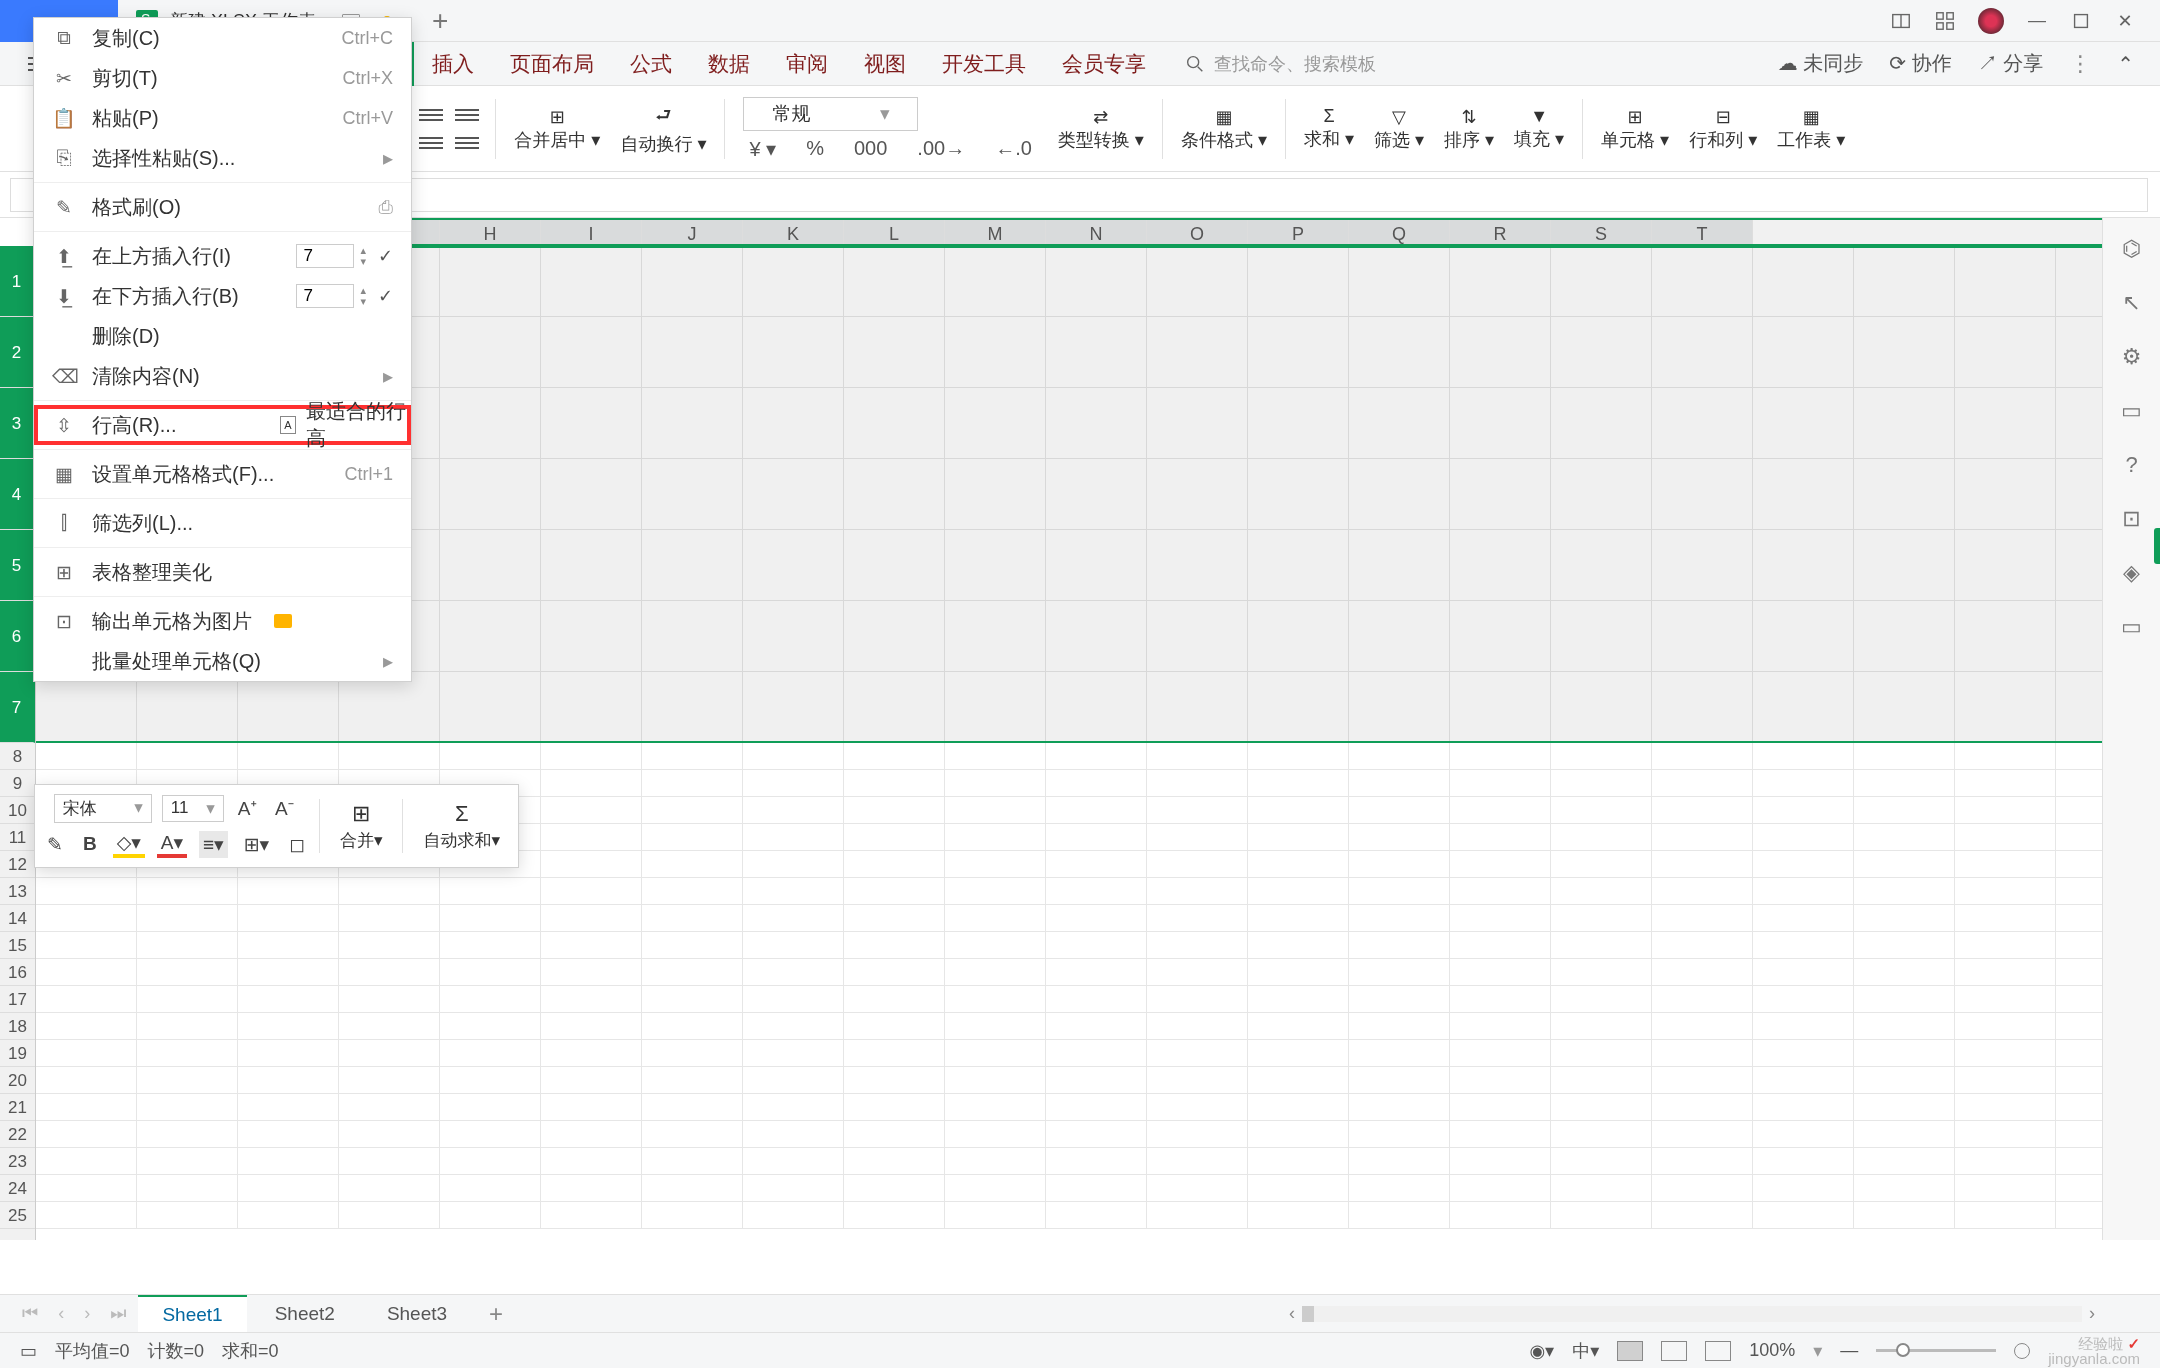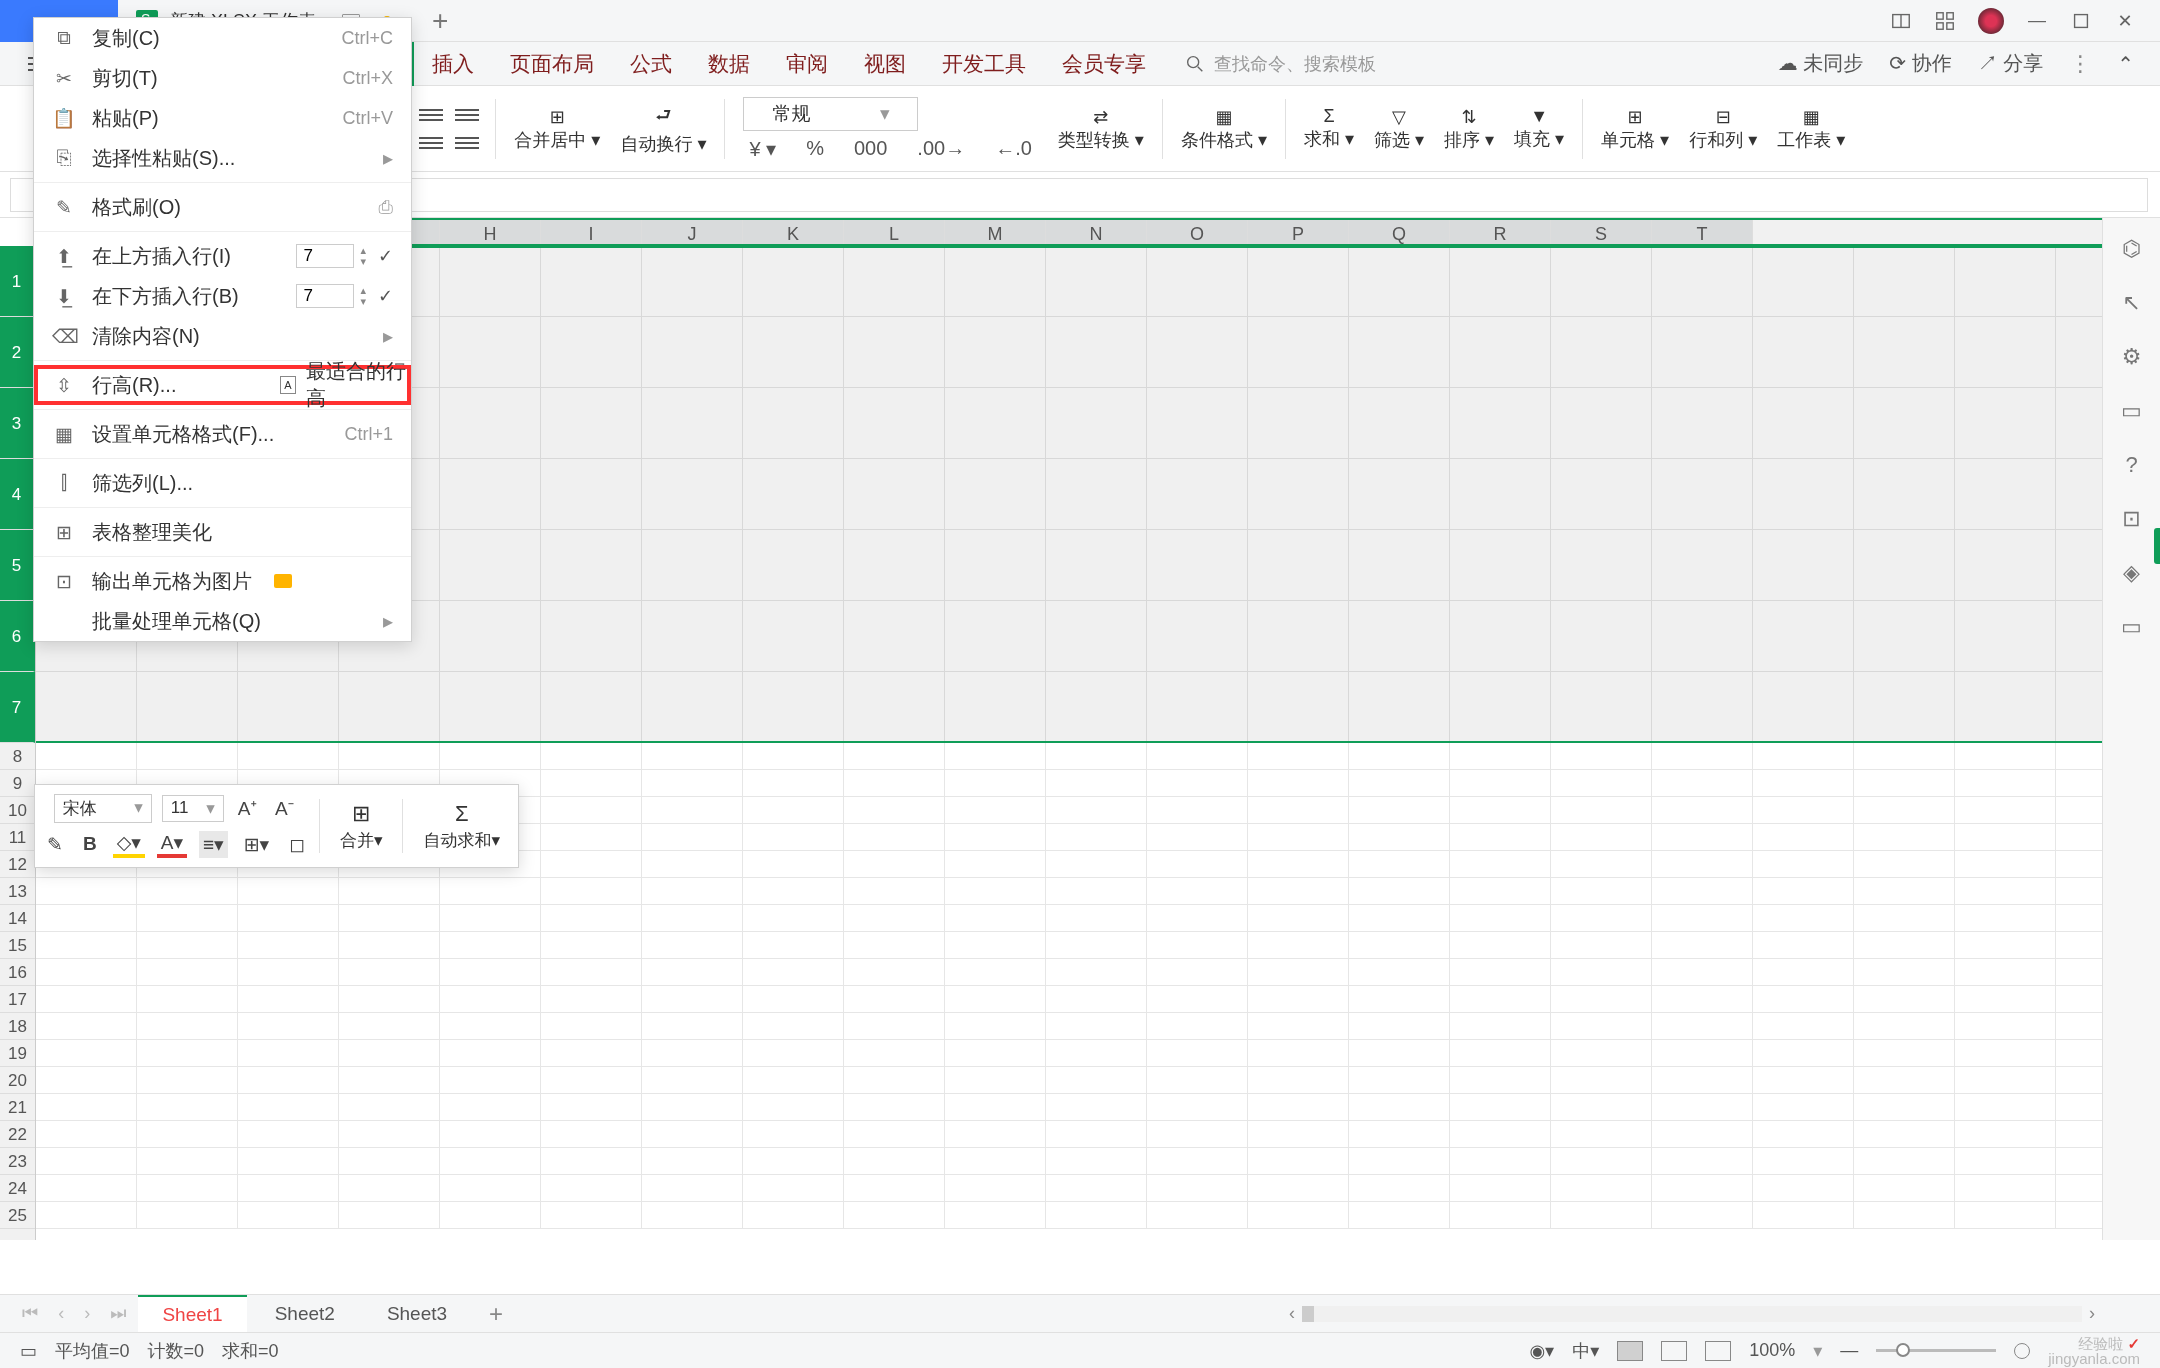--- a/index.html
+++ b/index.html
@@ -94,21 +94,21 @@
 .mini-toolbar .sizebox { border: 1px solid #ccc; padding: 2px 8px; font-size: 17px; width: 62px; background: #fff; }
 .mini-toolbar .ic { font-size: 19px; color: #444; padding: 0 4px; }
 .mini-toolbar .ic.hl-y { border-bottom: 4px solid #ffd400; }
 .mini-toolbar .ic.hl-r { border-bottom: 4px solid #e53935; }
 .mini-toolbar .btn-col { display: flex; flex-direction: column; align-items: center; padding: 0 10px; gap: 2px; font-size: 17px; }
 .mini-toolbar .vsep { width: 1px; height: 54px; background: #e0e0e0; margin: 0 6px; }
 
 .sheet-tabs { position: absolute; bottom: 36px; left: 0; right: 0; height: 38px; background: #f5f6f7; border-top: 1px solid #e0e0e0; display: flex; align-items: center; padding-left: 14px; gap: 4px; }
 .sheet-tabs .nav { color: #bbb; font-size: 18px; padding: 0 8px; }
 .sheet-tabs .stab { padding: 0 24px; height: 38px; display: flex; align-items: center; font-size: 19px; color: #555; }
-.sheet-tabs .stab.active { background: #fff; color: #ef4444; border-top: 2px solid #0f9d58; font-weight: 500; }
+.sheet-tabs .stab.active { background: #fff; color: #0369a1; border-top: 2px solid #0f9d58; font-weight: 500; }
 .sheet-tabs .splus { font-size: 24px; color: #888; padding: 0 14px; }
 .sheet-tabs .hscroll { position: absolute; right: 58px; width: 820px; height: 18px; display: flex; align-items: center; }
 .sheet-tabs .hscroll .tr { flex: 1; height: 16px; background: #f0f0f0; }
 .sheet-tabs .hscroll .th { width: 12px; height: 16px; background: #ccc; }
 .sheet-tabs .hscroll .arr { width: 20px; text-align: center; color: #888; }
 
 .statusbar { position: absolute; bottom: 0; left: 0; right: 0; height: 36px; background: #f5f6f7; border-top: 1px solid #e0e0e0; display: flex; align-items: center; padding: 0 20px; font-size: 18px; color: #555; gap: 18px; }
 .statusbar .spacer { flex: 1; }
 .statusbar .vic { width: 26px; height: 20px; border: 1.5px solid #888; }
 .statusbar .vic.act { background: #d0d0d0; }
@@ -1019,20 +1019,24 @@
   <div class="mi">
       <span class="mic">⬇̲</span>
       <span>在下方插入行(B)</span>
       <span class="spin">
         <input value="7" style="">
         <span class="ud">▴<br>▾</span>
         <span class="chk">✓</span>
       </span>
     </div>
   <div class="mi">
+      <span class="mic"></span>
+      <span>删除(D)</span>
+    </div>
+  <div class="mi">
       <span class="mic">⌫</span>
       <span>清除内容(N)</span>
       <span class="arrow">▸</span>
     </div>
   <div class="msep"></div>
   <div class="mi hl">
       <span class="mic">⇳</span>
       <span>行高(R)...</span>
       <span class="rlab">
         <span class="ric">A</span>

